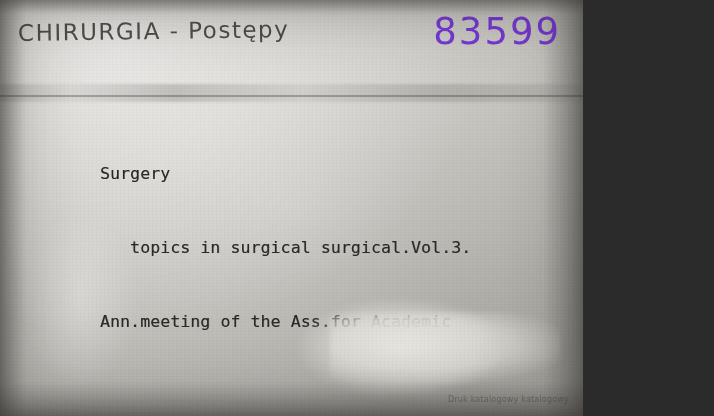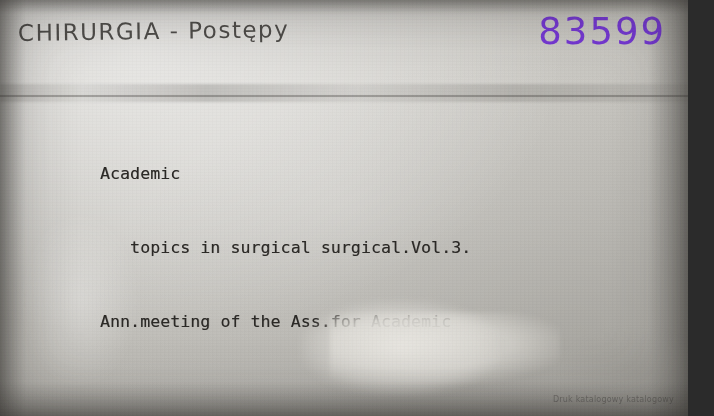--- a/index.html
+++ b/index.html
@@ -2,21 +2,21 @@
 <html><head>
 <meta charset="utf-8">
 <style>
   html, body {
     margin: 0;
     padding: 0;
     background: #2b2b2b;
   }
   #card {
     position: relative;
-    width: 688px;
+    width: 583px;
     height: 416px;
     overflow: hidden;
     background: #cfcdc8;
     font-family: "DejaVu Sans Mono", monospace;
   }
   
   #paper {
     position: absolute;
     inset: 0;
     background:
@@ -175,21 +175,21 @@
   <div class="smudge bottom-edge"></div>
   <div class="smudge blotch-c"></div>
   <div class="smudge blotch-b"></div>
   <div class="smudge top-band"></div>
   <div class="rule"></div>
 
   <div id="hand-title">CHIRURGIA - Postępy</div>
   <div id="hand-number">83599</div>
 
   <div id="typed">
-    <span class="ln">Academic</span>
+    <span class="ln">Surgery</span>
     <span class="ln">   topics in surgical surgical.Vol.3.</span>
     <span class="ln">Ann.meeting of the Ass.for Academic</span>
     
     
     
     
     
     
     
     

